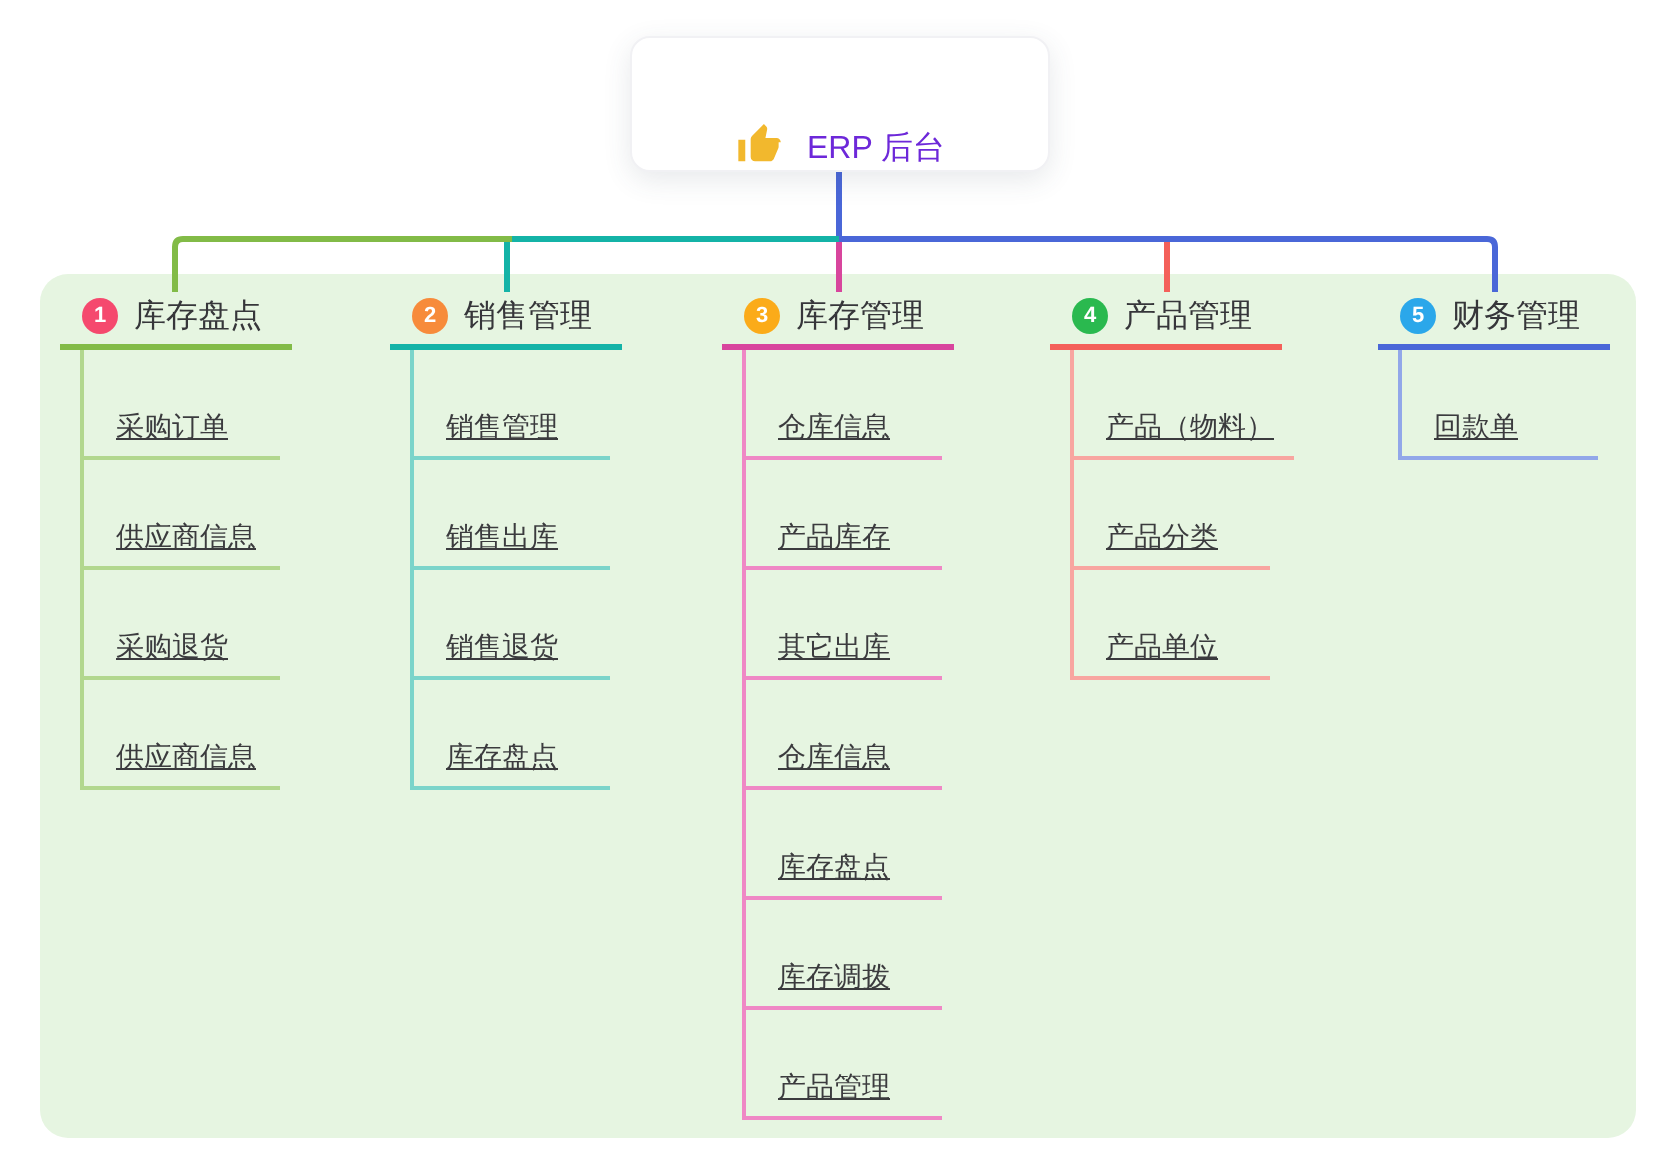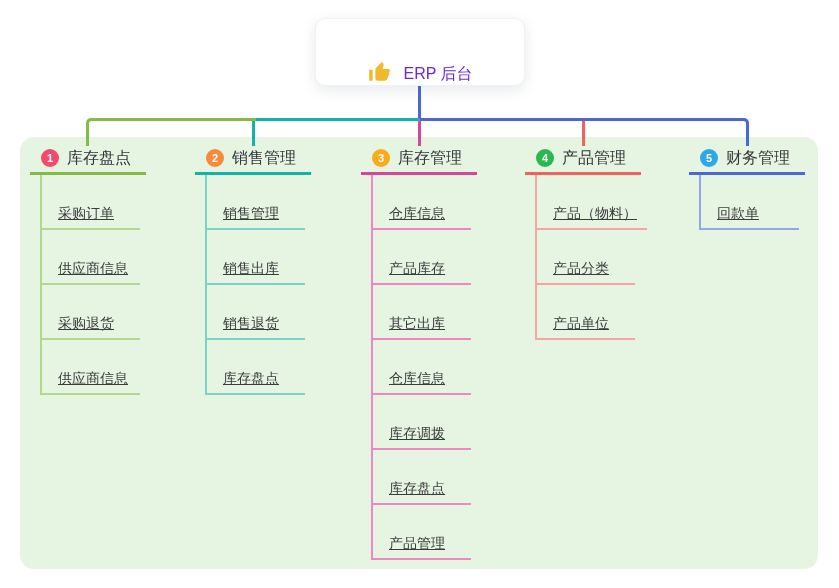--- a/index.html
+++ b/index.html
@@ -99,22 +99,22 @@
   <div class="branch" style="left: 361px; --line: #d8459d; --light: #ef87c5;">
     <div class="branch-header">
       <span class="badge" style="background: rgb(251, 171, 25);">3</span>
       <span class="branch-label">库存管理</span>
     </div>
     <div class="children">
           <div class="child">仓库信息</div>
           <div class="child">产品库存</div>
           <div class="child">其它出库</div>
           <div class="child">仓库信息</div>
+          <div class="child">库存盘点</div>
           <div class="child">库存调拨</div>
-          <div class="child">库存盘点</div>
           <div class="child">产品管理</div>
         </div>
   </div>
 
   <div class="branch" style="left: 525px; --line: #f4605a; --light: #f8a5a0;">
     <div class="branch-header">
       <span class="badge" style="background: rgb(42, 185, 79);">4</span>
       <span class="branch-label">产品管理</span>
     </div>
     <div class="children">

